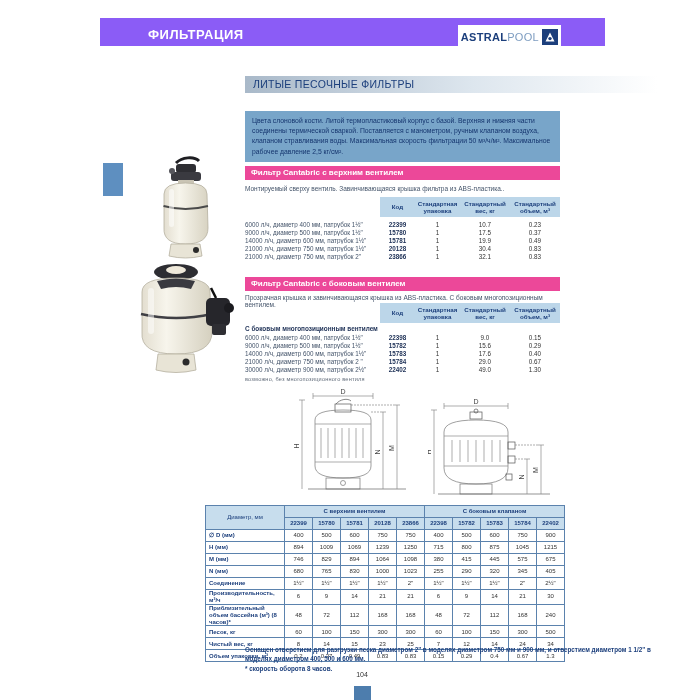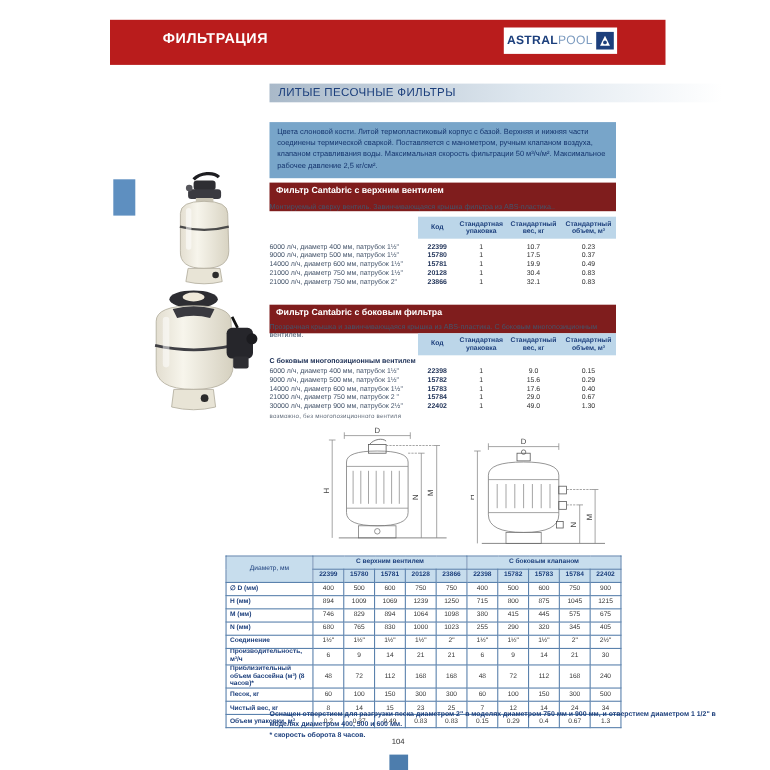--- a/index.html
+++ b/index.html
@@ -1,21 +1,21 @@
 <!DOCTYPE html>
 <html><head>
 <meta charset="utf-8">
 <style>
   html,body{margin:0;padding:0;}
   body{
     width:700px;height:700px;position:relative;background:#ffffff;
     font-family:"Liberation Sans",sans-serif;color:#222;overflow:hidden;
   }
   
-  .topbar{position:absolute;left:100px;top:18px;width:505px;height:41px;background:#b91c1c;}
+  .topbar{position:absolute;left:100px;top:18px;width:505px;height:28px;background:#8b5cf6;}
   .topbar-title{position:absolute;left:48px;top:9px;color:#ffffff;font-size:13px;font-weight:bold;letter-spacing:.5px;}
   .logo{position:absolute;right:44px;top:7px;height:20px;background:#ffffff;display:flex;align-items:center;padding:2px 3px;gap:3px;}
   .logo-text{font-size:11px;font-weight:bold;color:#1c3f7c;letter-spacing:.3px;}
   .logo-text .lt2{color:#7d9cc0;font-weight:normal;}
   .logo-mark{width:16px;height:16px;background:#1c3f7c;display:flex;align-items:center;justify-content:center;}
   
   .left-square{position:absolute;left:103px;top:163px;width:20px;height:33px;background:#5e8fc0;}
   .photo1{position:absolute;left:138px;top:156px;}
   .photo2{position:absolute;left:128px;top:258px;}
   
@@ -24,21 +24,21 @@
     background:linear-gradient(to right,#a9b9c9 0%,#dde6ee 55%,#ffffff 100%);
     color:#1c3f7c;font-size:10.5px;font-weight:normal;padding-left:8px;box-sizing:border-box;letter-spacing:.3px;
   }
   
   .intro{
     position:absolute;left:245px;top:111px;width:315px;box-sizing:border-box;
     background:#78a5c9;color:#15356e;font-size:6.8px;line-height:1.5;padding:5px 7px;
   }
   
   .prod-header{
-    position:absolute;left:245px;width:315px;height:26px;line-height:14px;background:#7f1d1d;
+    position:absolute;left:245px;width:315px;height:14px;line-height:14px;background:#ec4899;
     color:#ffffff;font-size:8px;font-weight:bold;padding-left:6px;box-sizing:border-box;
   }
   .prod-desc{position:absolute;left:245px;width:315px;font-size:6.5px;color:#44546a;}
   .prod-colhead{
     position:absolute;left:380px;width:180px;height:20px;background:#bcd6e9;
     display:grid;grid-template-columns:35px 45px 50px 50px;align-items:center;
     color:#1c3f7c;font-size:6.2px;font-weight:bold;text-align:center;line-height:1.2;
   }
   .prod-rows{position:absolute;left:245px;width:315px;}
   .prow{display:grid;grid-template-columns:135px 35px 45px 50px 50px;height:8.2px;align-items:center;font-size:6.3px;}
@@ -168,21 +168,21 @@
     </div>
     <div class="prow">
       <span class="pc pc-desc">21000 л/ч, диаметр 750 мм, патрубок  2"</span>
       <span class="pc pc-code">23866</span>
       <span class="pc pc-pack">1</span>
       <span class="pc pc-wt">32.1</span>
       <span class="pc pc-vol">0.83</span>
     </div>
   </div>
 
-<div class="prod-header" style="top:277px;">Фильтр Cantabric с боковым фильтра</div>
+<div class="prod-header" style="top:277px;">Фильтр Cantabric с боковым вентилем</div>
 <div class="prod-desc" style="top:294px;">Прозрачная крышка и завинчивающаяся крышка из ABS-пластика. С боковым многопозиционным вентилем.</div>
 <div class="prod-colhead" style="top:303px;">
   <span>Код</span>
   <span>Стандартная упаковка</span>
   <span>Стандартный вес, кг</span>
   <span>Стандартный объем, м³</span>
 </div>
 <div class="prod-sub" style="top:325px;">С боковым многопозиционным вентилем</div>
 <div class="prod-rows" style="top:333px;" id="rows-side">
     <div class="prow">

